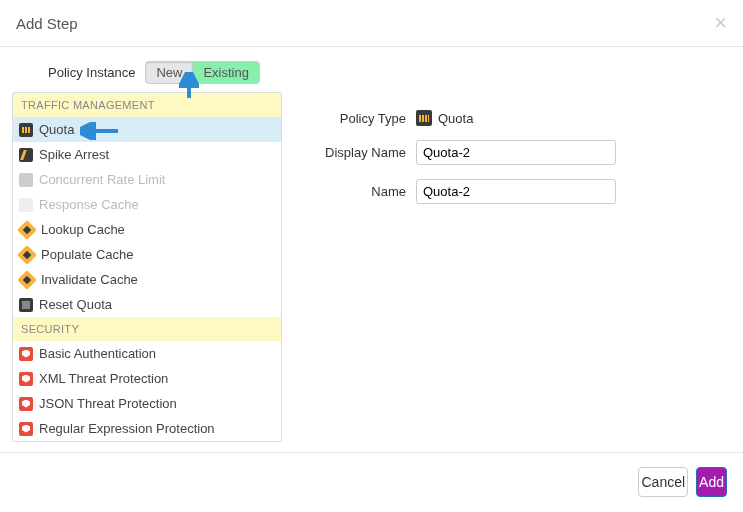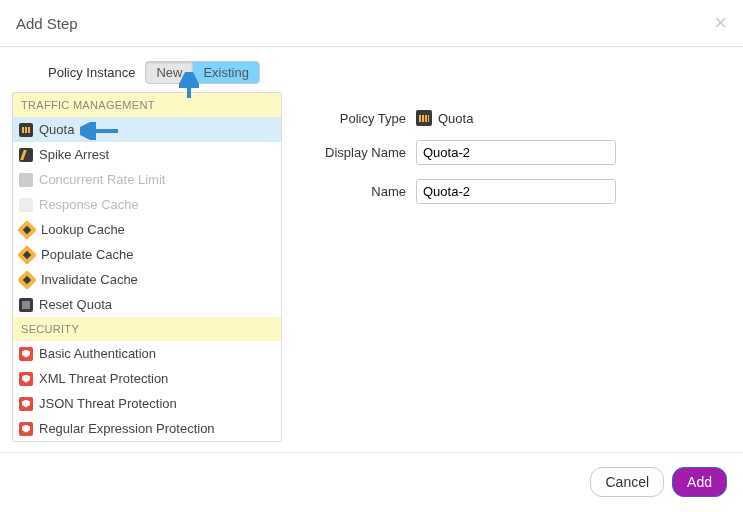--- a/index.html
+++ b/index.html
@@ -41,21 +41,21 @@
   }
   .top-label {
     font-size: 13px;
     color: #333;
   }
   .btn-group {
     display: inline-flex;
   }
   .seg-btn {
     border: 1px solid #ccc;
-    background: #7dd3fc;
+    background: #86efac;
     padding: 3px 10px;
     font-size: 13px;
     color: #555;
     cursor: pointer;
     position: relative;
   }
   .seg-btn:first-child {
     border-radius: 4px 0 0 4px;
   }
   .seg-btn:last-child {
@@ -162,23 +162,23 @@
   }
   .modal-footer {
     border-top: 1px solid #e5e5e5;
     padding: 14px 16px;
     display: flex;
     justify-content: flex-end;
     gap: 8px;
     background:#fff;
   }
   .btn {
-    padding: 6px 14px;
+    padding: 6px 2px;
     font-size: 14px;
-    border-radius: 12px;
+    border-radius: 4px;
     cursor: pointer;
     border: 1px solid #ccc;
     background: #fff;
     color: #333;
   }
   .btn-primary {
     background: #a21caf;
     border-color: #2a6cb8;
     color: #fff;
     font-weight: 500;

